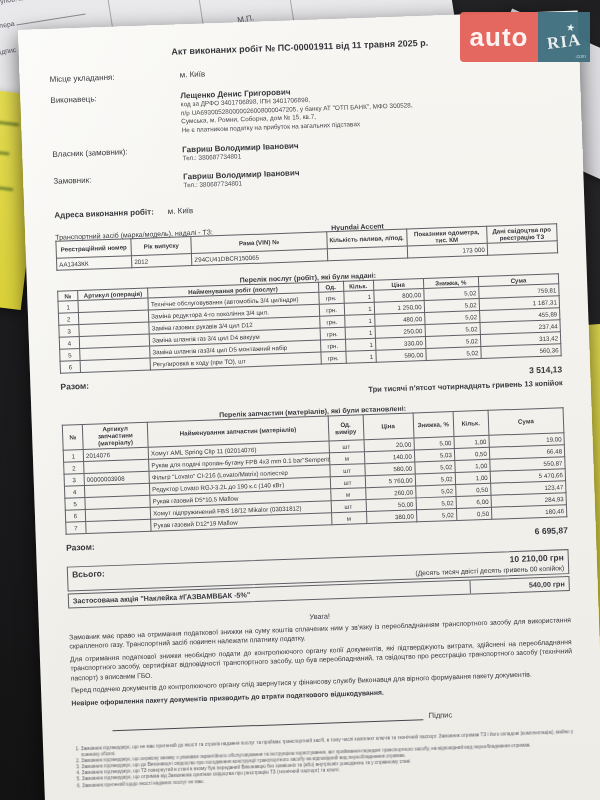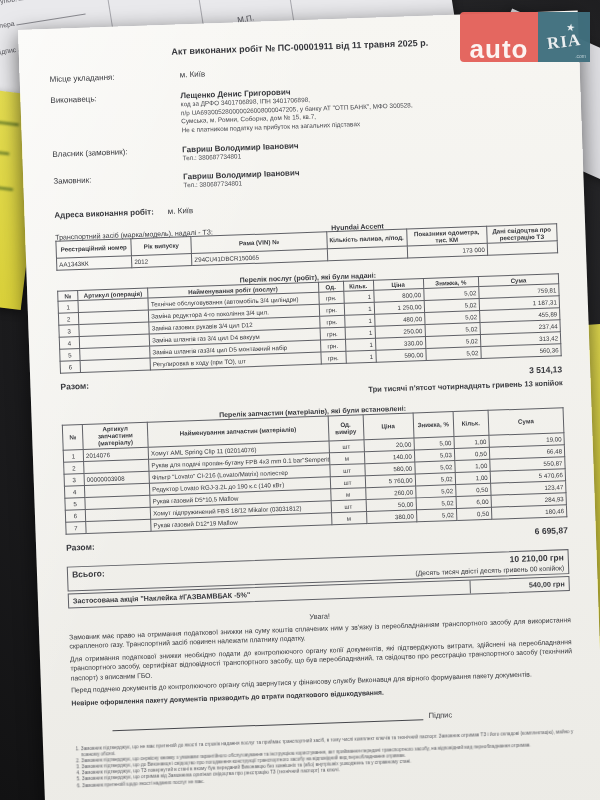--- a/index.html
+++ b/index.html
@@ -17,21 +17,21 @@
   .bg-sheet-tr{position:absolute;right:-60px;top:40px;width:180px;height:120px;background:#dfdfe3;
     transform:rotate(24deg);box-shadow:0 2px 8px rgba(0,0,0,.4);}
   .yellow{position:absolute;background:linear-gradient(135deg,#e6de52,#d8cf38);}
   .yellow.left{left:-28px;top:92px;width:62px;height:215px;transform:rotate(7deg);box-shadow:2px 3px 8px rgba(0,0,0,.4);}
   .yellow.left .scribble{position:absolute;left:8px;background:#7a8c2e;height:3px;border-radius:2px;filter:blur(1px);}
   .yellow.right{right:-22px;top:325px;width:58px;height:400px;transform:rotate(-4deg);}
   .yellow.br{right:-30px;bottom:-40px;width:120px;height:130px;transform:rotate(12deg);filter:blur(1px);}
   
   .ria-logo{position:absolute;top:12px;right:10px;display:flex;z-index:50;opacity:.97;}
   .ria-logo .auto-tile{width:78px;height:50px;background:#e4635c;border-radius:4px 0 0 4px;
-    display:flex;align-items:flex-end;justify-content:center;}
+    display:flex;align-items:center;justify-content:center;}
   .ria-logo .auto-tile span{color:#fdf3f1;font-size:26px;font-weight:bold;letter-spacing:1px;line-height:1;}
   .ria-logo .ria-tile{width:52px;height:50px;background:#41707f;position:relative;
     display:flex;flex-direction:column;align-items:center;justify-content:center;}
   .ria-logo .star{color:#e9eef0;font-size:10px;line-height:1;margin-bottom:-1px;transform:translateX(6px) rotate(8deg);}
   .ria-logo .ria-word{color:#e9eef0;font-family:"Liberation Serif",serif;font-weight:bold;
     font-size:17px;letter-spacing:1px;transform:rotate(-7deg);text-shadow:0 0 1px #2e5360;}
   .ria-logo .dotcom{position:absolute;right:4px;bottom:3px;color:#bcd0d6;font-size:5px;}
   
   .doc{position:absolute;left:18px;top:30px;width:560px;height:810px;
     transform:rotate(-2deg);transform-origin:top left;

